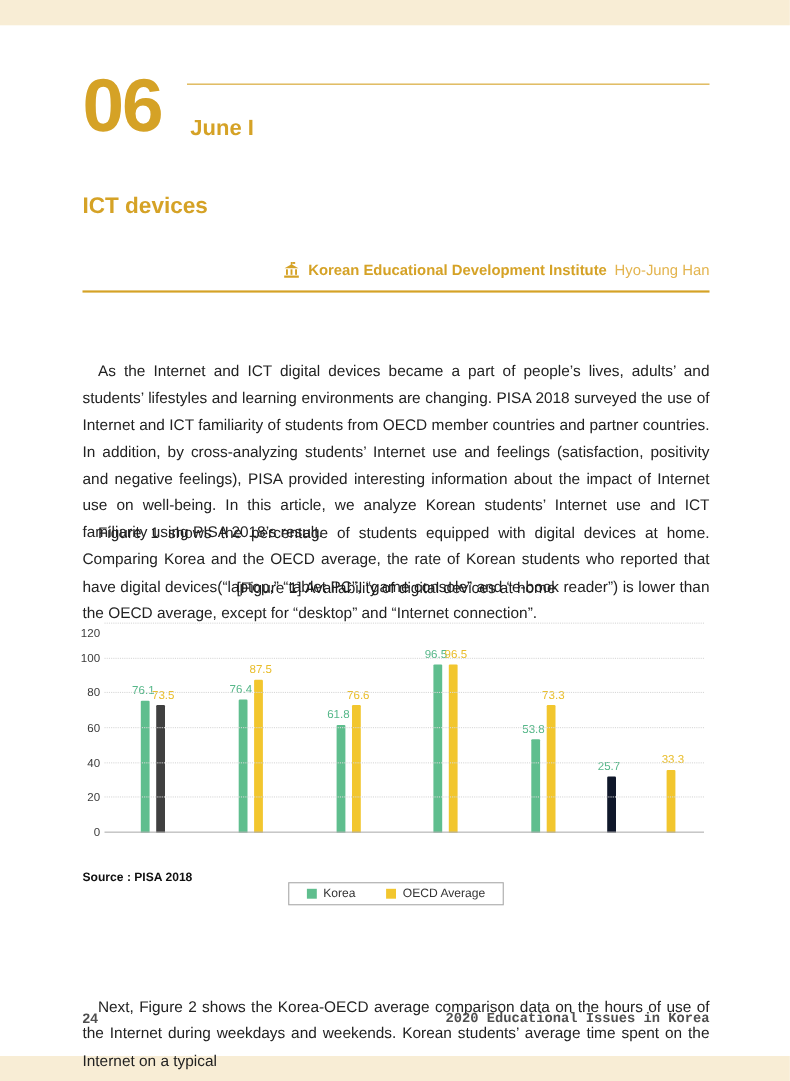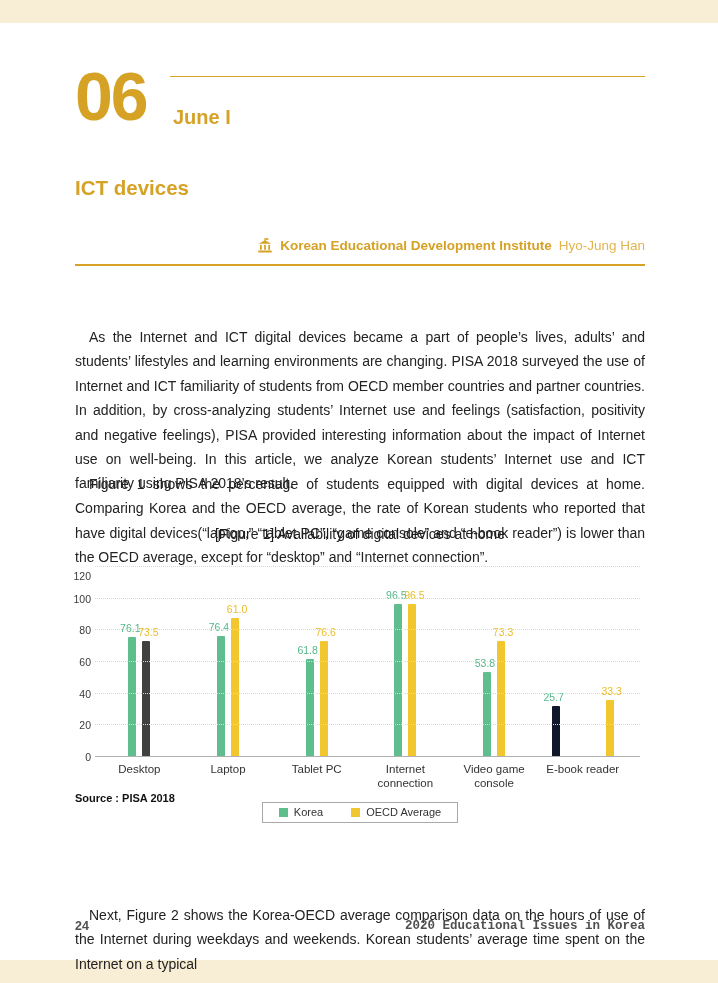--- a/index.html
+++ b/index.html
@@ -151,21 +151,21 @@
           </div>
           <div class="bar" style="height: 116.375px; background: #404040;">
             <div class="val s1" style="color: rgb(233, 189, 42);">73.5</div>
           </div>
         </div>
         <div class="group">
           <div class="bar" style="height: 120.967px; background: rgb(95, 190, 142);">
             <div class="val s0" style="color: rgb(86, 183, 137);">76.4</div>
           </div>
           <div class="bar" style="height: 138.542px; background: rgb(242, 198, 46);">
-            <div class="val s1" style="color: rgb(233, 189, 42);">61.0</div>
+            <div class="val s1" style="color: rgb(233, 189, 42);">87.5</div>
           </div>
         </div>
         <div class="group">
           <div class="bar" style="height: 97.85px; background: rgb(95, 190, 142);">
             <div class="val s0" style="color: rgb(86, 183, 137);">61.8</div>
           </div>
           <div class="bar" style="height: 116px; background: rgb(242, 198, 46);">
             <div class="val s1" style="color: rgb(233, 189, 42);">76.6</div>
           </div>
         </div>
@@ -202,28 +202,20 @@
       <div class="ytick" style="bottom: 57.3333px;">40</div>
       <div class="gridline" style="bottom: 95px;"></div>
       <div class="ytick" style="bottom: 89px;">60</div>
       <div class="gridline" style="bottom: 126.667px;"></div>
       <div class="ytick" style="bottom: 120.667px;">80</div>
       <div class="gridline" style="bottom: 158.333px;"></div>
       <div class="ytick" style="bottom: 152.333px;">100</div>
       <div class="gridline" style="bottom: 190px;"></div>
       <div class="ytick" style="bottom: 175px;">120</div>
     </div>
-  <div class="x-labels">
-      <div class="x-label">Desktop</div>
-      <div class="x-label">Laptop</div>
-      <div class="x-label">Tablet PC</div>
-      <div class="x-label">Internet connection</div>
-      <div class="x-label">Video game console</div>
-      <div class="x-label">E-book reader</div>
-    </div>
 </div>
 
 <div class="legend-wrap">
   <div class="legend">
       <span class="legend-item">
         <span class="swatch" style="background: rgb(95, 190, 142);"></span>
         <span>Korea</span>
       </span>
       <span class="legend-item">
         <span class="swatch" style="background: rgb(242, 198, 46);"></span>

